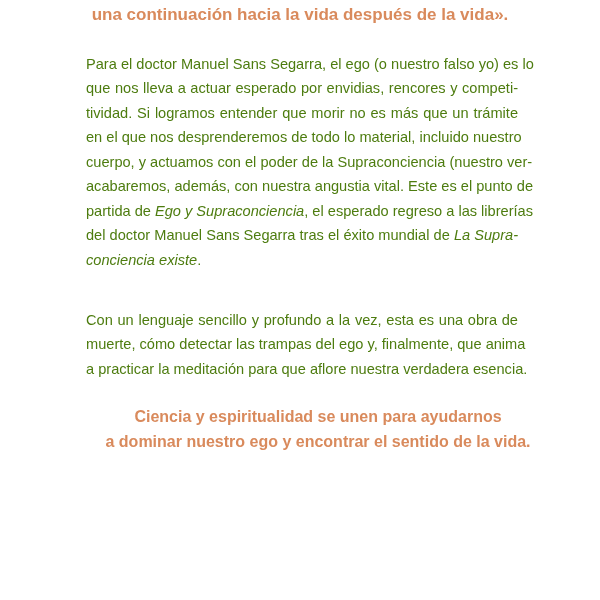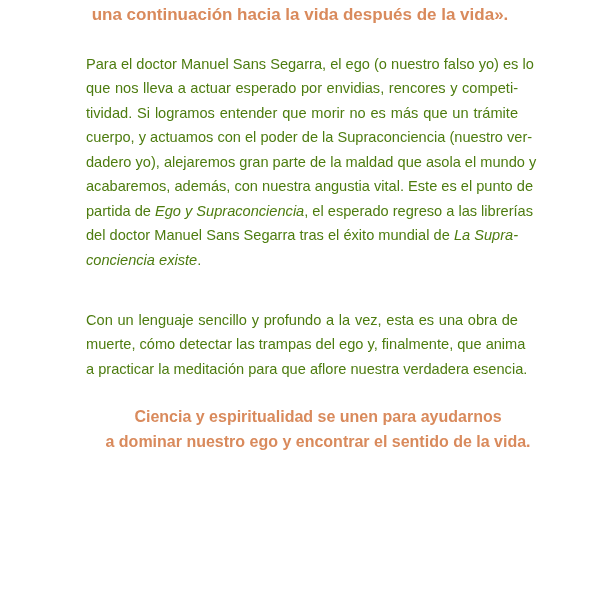--- a/index.html
+++ b/index.html
@@ -34,22 +34,22 @@
 <body>
 
 <div class="page">
 
   <p class="headline top">una continuación hacia la vida después de la vida».</p>
 
   <div class="body-text p1">
     <span class="line">Para el doctor Manuel Sans Segarra, el ego (o nuestro falso yo) es lo</span>
     <span class="line">que nos lleva a actuar esperado por envidias, rencores y competi-</span>
     <span class="line">tividad. Si logramos entender que morir no es más que un trámite</span>
+    <span class="line">en el que nos desprenderemos de todo lo material, incluido nuestro</span>
     <span class="line">cuerpo, y actuamos con el poder de la Supraconciencia (nuestro ver-</span>
-    <span class="line">dadero yo), alejaremos gran parte de la maldad que asola el mundo y</span>
     <span class="line">acabaremos, además, con nuestra angustia vital. Este es el punto de</span>
     <span class="line"><span>partida de </span><em>Ego y Supraconciencia</em><span>, el esperado regreso a las librerías</span></span>
     <span class="line"><span>del doctor Manuel Sans Segarra tras el éxito mundial de </span><em>La Supra-</em></span>
     <span class="line last"><em>conciencia existe</em><span>.</span></span>
   </div>
 
   <div class="body-text p2">
     <span class="line">Con un lenguaje sencillo y profundo a la vez, esta es una obra de</span>
     <span class="line">muerte, cómo detectar las trampas del ego y, finalmente, que anima</span>
     <span class="line last">a practicar la meditación para que aflore nuestra verdadera esencia.</span>

